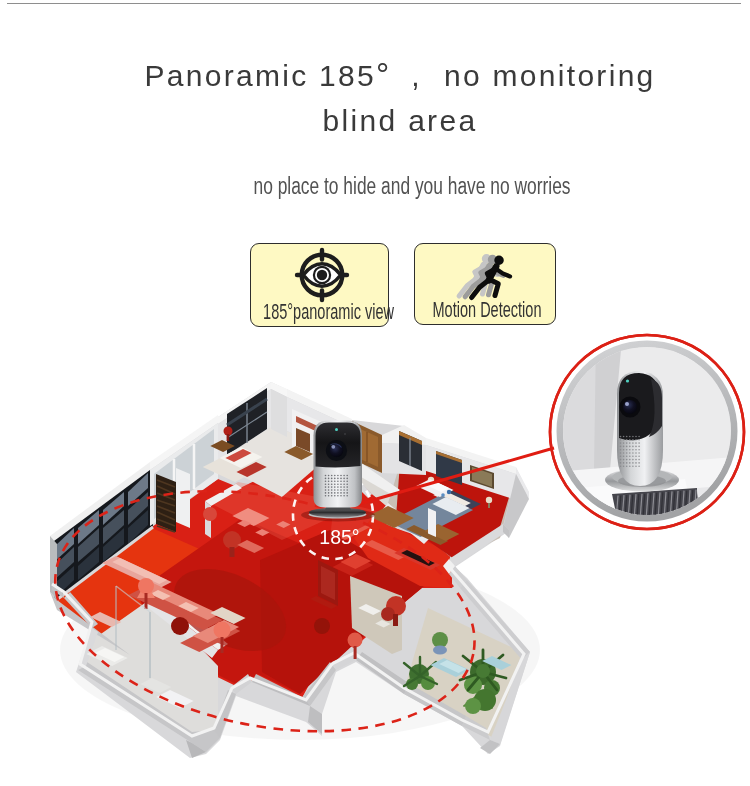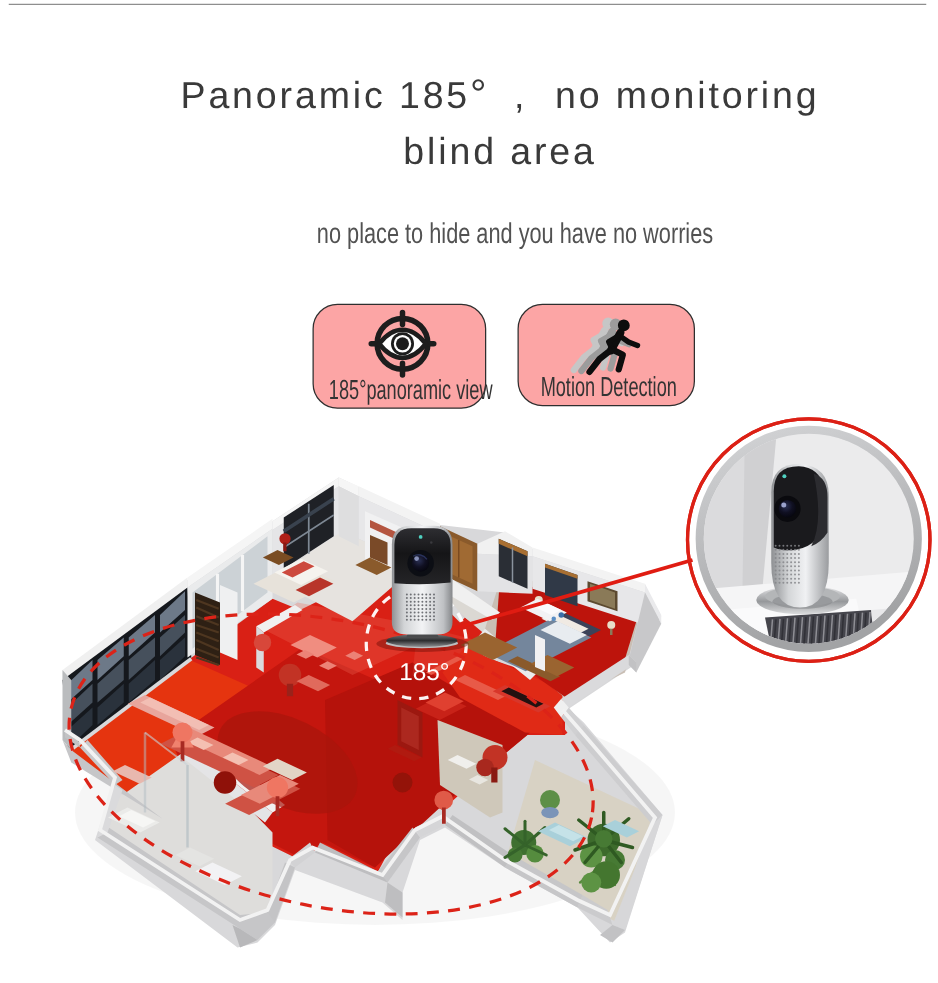--- a/index.html
+++ b/index.html
@@ -1,21 +1,21 @@
 <!DOCTYPE html>
 <html><head>
 <meta charset="utf-8">
 <style>
   html,body{margin:0;padding:0;}
   body{width:750px;height:786px;background:#fff;font-family:"Liberation Sans",sans-serif;position:relative;overflow:hidden;}
   .topline{position:absolute;left:7px;top:3px;width:734px;height:1.3px;background:#8e8e8e;}
   .title{position:absolute;left:25px;top:53px;width:750px;text-align:center;font-size:30px;color:#3a3a3a;letter-spacing:2.3px;line-height:44.7px;white-space:nowrap;}
   .sub{position:absolute;left:0;top:173px;width:750px;text-align:center;font-size:23px;color:#525252;transform:translateX(37px) scaleX(0.756);transform-origin:375px 0;}
   #art{position:absolute;left:0;top:0;}
-  .box{position:absolute;border:1.8px solid #2e2e2e;border-radius:20px;background:#fca5a5;}
+  .box{position:absolute;border:1.8px solid #2e2e2e;border-radius:9px;background:#fef9c3;}
   .box1{left:250px;top:243px;width:137px;height:82px;}
   .box2{left:414px;top:243px;width:140px;height:80px;}
   .boxlabel{position:absolute;left:-18px;right:-22px;bottom:1px;text-align:center;font-size:22px;color:#333;white-space:nowrap;transform:scaleX(0.66);}
   .bl1{}
   svg{display:block;}
 </style>
 </head>
 <body>
 <div class="topline"></div>
 <div class="title"><span>Panoramic 185<span style="font-size:33px;letter-spacing:0">°</span></span><span style="margin:0 22px;">,</span><span>no monitoring</span><br>blind area</div>

